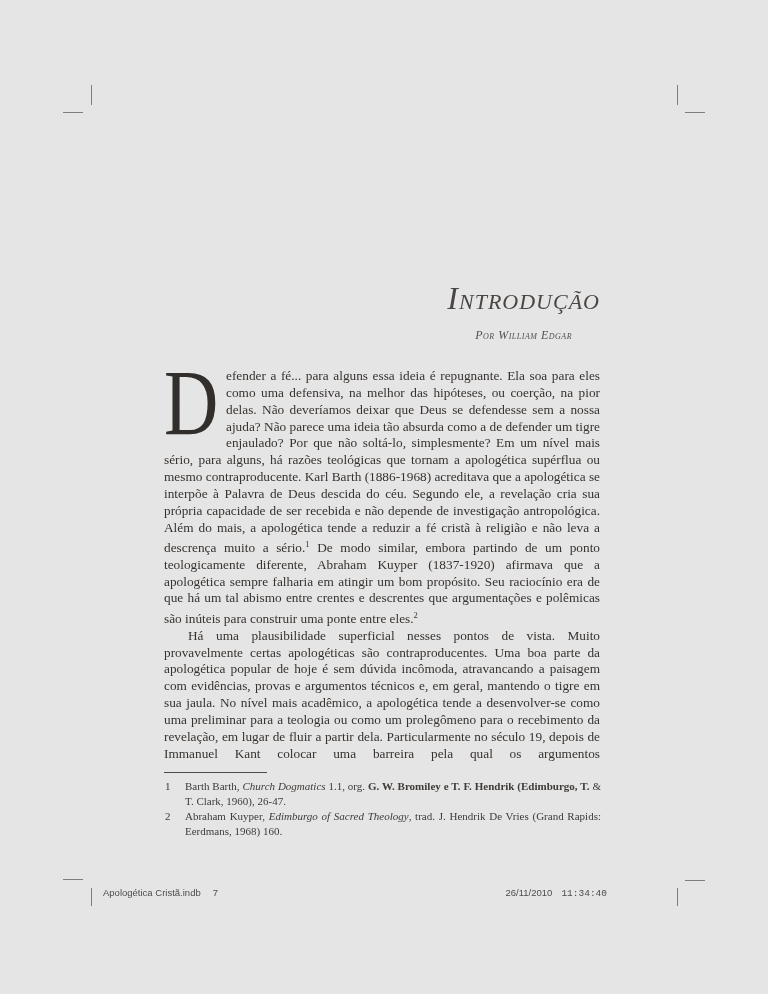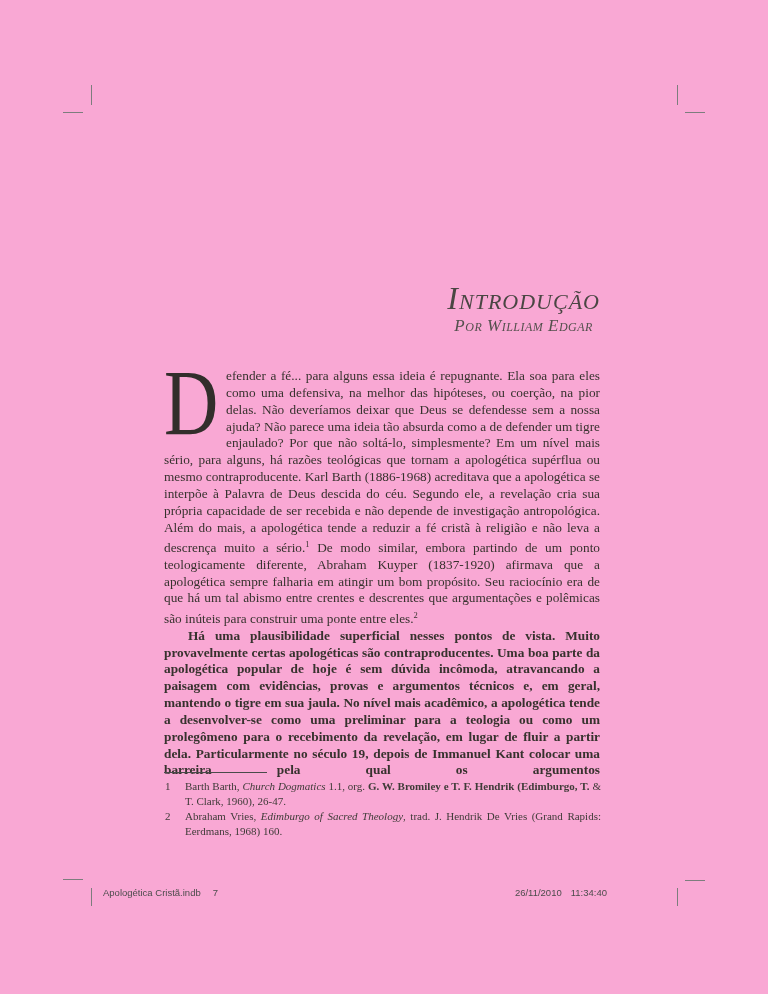--- a/index.html
+++ b/index.html
@@ -1,41 +1,41 @@
 <!DOCTYPE html>
 <html><head>
 <meta charset="utf-8">
 <style>
   html,body { margin:0; padding:0; background:#ffffff; }
   .page {
-    position:relative; width:768px; height:994px; background:#f9a8d4;
+    position:relative; width:768px; height:994px; background:#e5e5e5;
     font-family:"Liberation Serif", serif; overflow:hidden;
   }
   .crop { position:absolute; background:#7d7d7d; }
 
   .title-block {
     position:absolute; top:282px; right:168px;
     display:flex; flex-direction:column; align-items:center;
   }
   .chapter-title {
     font-style:italic; font-variant:small-caps;
     font-size:32px; line-height:1.05; letter-spacing:1px; color:#4a4643;
     white-space:nowrap;
   }
   .byline {
-    margin-top:0; font-style:italic; font-variant:small-caps;
-    font-size:17px; letter-spacing:0.5px; color:#54504d; white-space:nowrap;
+    margin-top:12px; font-style:italic; font-variant:small-caps;
+    font-size:12px; letter-spacing:0.5px; color:#54504d; white-space:nowrap;
   }
 
   .body-text {
     position:absolute; left:164px; top:368px; width:436px;
     font-size:13.3px; line-height:16.85px; text-align:justify; color:#37322e;
   }
   .para { margin:0; }
-  .para2 { text-indent:24px; text-align-last:justify;font-weight:bold; }
+  .para2 { text-indent:24px; text-align-last:justify; }
   .dropcap-box { float:left; width:55px; height:67px; margin:1px 7px 0 0; overflow:visible; }
   .dropcap-box span {
     display:block; font-size:94px; line-height:67px; color:#322e2b;
     transform:scaleX(0.8); transform-origin:0 0;
   }
   .sup { font-size:8.5px; vertical-align:4.5px; letter-spacing:0; }
 
   .fn-sep { position:absolute; left:164px; top:772px; width:103px; height:1px; background:#4a4a4a; }
   .footnotes {
     position:absolute; left:164px; top:779px; width:437px;
@@ -46,21 +46,21 @@
   .fn-italic { font-style:italic; }
   .fn-bold { font-weight:bold; }
 
   .footer {
     position:absolute; left:0; top:887px; width:707px; height:14px;
     font-family:"Liberation Sans", sans-serif; font-size:9.5px; color:#4c4c4c;
   }
   .footer-left  { position:absolute; left:103px; top:0; white-space:nowrap; }
   .footer-right { position:absolute; right:100px; top:0; white-space:nowrap; }
   .footer-page { margin-left:12px; }
-  .footer-time { margin-left:9px; }
+  .footer-time { margin-left:9px;font-family:Liberation Mono, monospace; }
 </style>
 </head>
 <body>
 
 <div class="page">
 
   <div class="crop" style="left:91px; top:85px;  width:1px;  height:20px;"></div>
   <div class="crop" style="left:63px; top:112px; width:20px; height:1px;"></div>
   <div class="crop" style="left:677px; top:85px;  width:1px;  height:20px;"></div>
   <div class="crop" style="left:685px; top:112px; width:20px; height:1px;"></div>
@@ -86,21 +86,21 @@
 
   <div class="fn-sep"></div>
 
   <div class="footnotes">
     <div class="footnote">
       <span class="fn-num">1</span>
       <span>Barth Barth, </span><span class="fn-italic">Church Dogmatics</span><span> 1.1, org. </span><span class="fn-bold">G. W. Bromiley e T. F. Hendrik (Edimburgo, T.</span><span> &amp; T. Clark, 1960), 26-47.</span>
     </div>
     <div class="footnote">
       <span class="fn-num">2</span>
-      <span>Abraham Vries, </span><span class="fn-italic">Edimburgo of Sacred Theology</span><span>, trad. J. Hendrik De Vries (Grand Rapids: Eerdmans, 1968) 160.</span>
+      <span>Abraham Kuyper, </span><span class="fn-italic">Edimburgo of Sacred Theology</span><span>, trad. J. Hendrik De Vries (Grand Rapids: Eerdmans, 1968) 160.</span>
     </div>
   </div>
 
   <div class="footer">
     <div class="footer-left">
       <span>Apologética Cristã.indb</span><span class="footer-page">7</span>
     </div>
     <div class="footer-right">
       <span>26/11/2010</span><span class="footer-time">11:34:40</span>
     </div>

